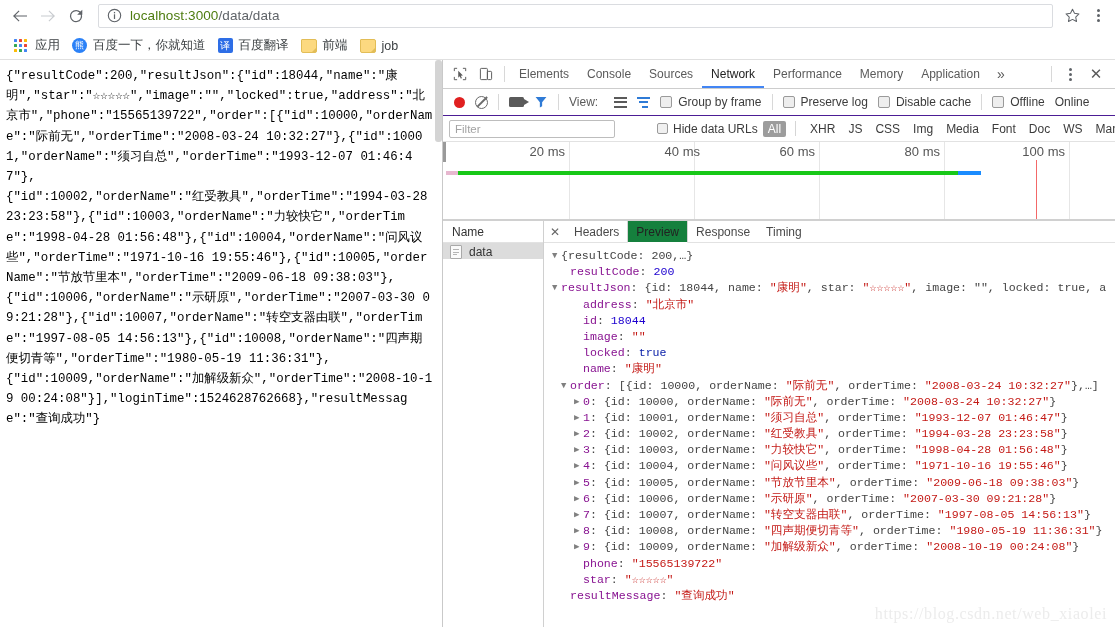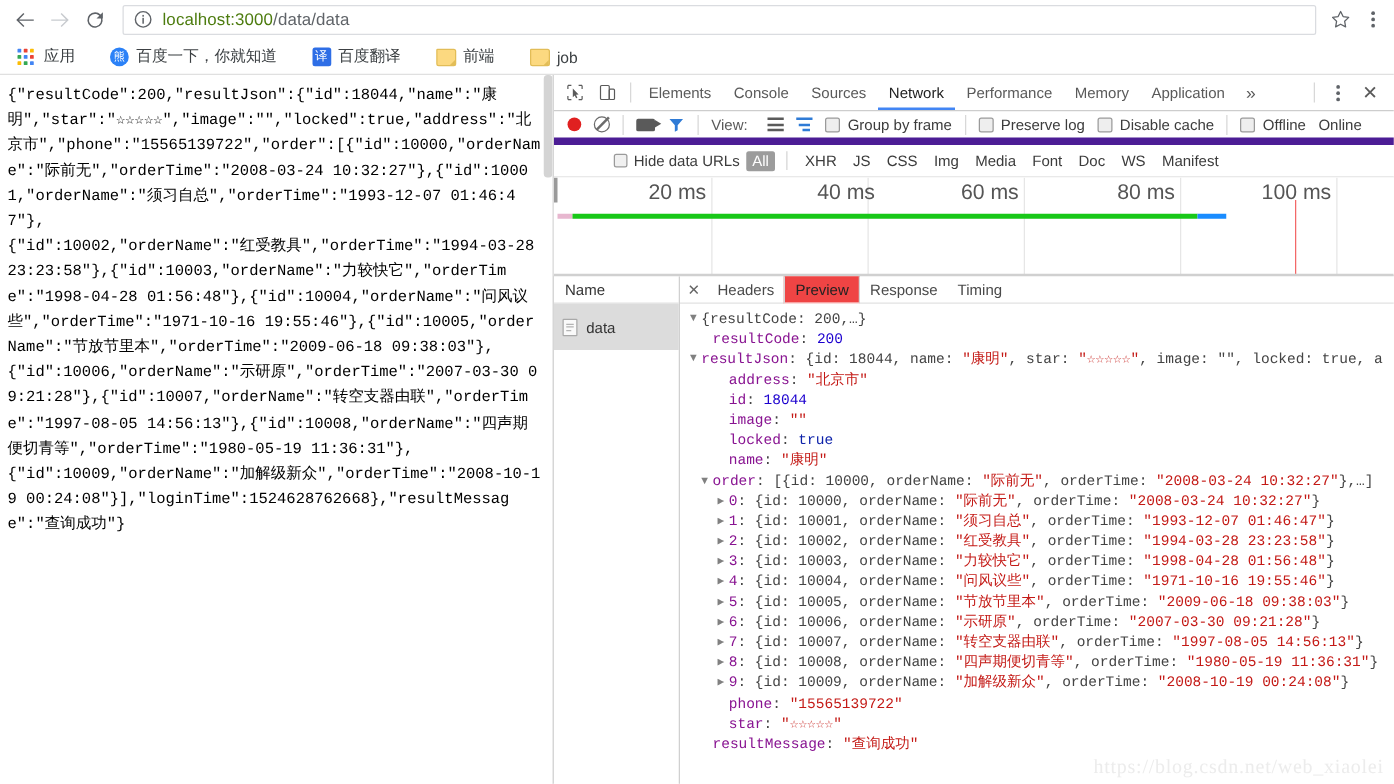--- a/index.html
+++ b/index.html
@@ -31,21 +31,21 @@
   .info-icon{flex:0 0 16px;margin-right:7px;display:flex;align-items:center;}
   .urltext{font-size:13.5px;color:#5f6368;white-space:nowrap;letter-spacing:.1px;}
   .urltext b{color:#4d7c0f;font-weight:400;}
   .starbtn{width:26px;height:26px;display:flex;align-items:center;justify-content:center;margin-right:2px;}
   .menubtn{width:22px;height:26px;display:flex;align-items:center;justify-content:center;}
   .kebab{display:flex;flex-direction:column;gap:2px;align-items:center;}
   .kebab i{width:3px;height:3px;border-radius:50%;background:#5f6368;display:block;}
 
   
   .bookmarks{
-    height:28px;display:flex;align-items:center;gap:16px;
+    height:28px;display:flex;align-items:center;gap:0;
     padding:0 8px;box-sizing:border-box;flex:0 0 28px;
     border-bottom:1px solid #e0e0e0;background:#fff;
   }
   .bm{display:flex;align-items:center;height:22px;padding:0 6px;border-radius:3px;font-size:12.5px;color:#3c4043;white-space:nowrap;}
   .bm .bmlabel{margin-left:6px;}
   .bm-first .bmlabel{margin-left:8px;}
   .appsgrid{display:grid;grid-template-columns:repeat(3,3px);grid-template-rows:repeat(3,3px);gap:2px;}
   .appsgrid i{display:block;width:3px;height:3px;border-radius:.5px;}
   .appsgrid i:nth-child(1){background:#4285f4;}
   .appsgrid i:nth-child(2){background:#ea4335;}
@@ -95,21 +95,21 @@
     font-size:12px;color:#5a5a5a;padding:0 9px;height:28px;
     display:flex;align-items:center;white-space:nowrap;
   }
   .dt-tab.sel{color:#222;box-shadow:inset 0 -2px 0 #4285f4;}
   .dt-more{font-size:14px;color:#5a5a5a;padding:0 8px;height:28px;display:flex;align-items:center;}
   .dt-right{margin-left:auto;display:flex;align-items:center;padding-right:6px;}
   .dt-close{width:26px;height:26px;display:flex;align-items:center;justify-content:center;color:#5a5a5a;font-size:15px;}
 
   .dt-toolbar{
     height:27px;flex:0 0 27px;display:flex;align-items:center;
-    border-bottom:6px solid #4c1d95;padding:0 6px;box-sizing:border-box;gap:0;
+    border-bottom:1px solid #4c1d95;padding:0 6px;box-sizing:border-box;gap:0;
   }
   .rec-dot{width:11px;height:11px;border-radius:50%;background:#e02020;display:block;}
   .clear-ico{width:13px;height:13px;border-radius:50%;border:1.5px solid #6b6b6b;position:relative;display:block;box-sizing:border-box;}
   .clear-ico:after{content:"";position:absolute;left:-1.5px;top:4.2px;width:14px;height:1.5px;background:#6b6b6b;transform:rotate(-45deg);}
   .cam-ico{width:15px;height:10px;background:#5a5a5a;border-radius:1.5px;position:relative;display:block;}
   .cam-ico:after{content:"";position:absolute;right:-5px;top:1.5px;border-style:solid;border-width:3.5px 0 3.5px 5px;border-color:transparent transparent transparent #5a5a5a;}
   .tb-item{display:flex;align-items:center;height:24px;padding:0 5px;}
   .tb-label{font-size:12px;color:#5a5a5a;margin-right:6px;}
   .cbx{
     width:11px;height:11px;border:1px solid #9a9a9a;background:#f0f0f0;border-radius:2px;
@@ -138,47 +138,47 @@
   .hidedata{display:flex;align-items:center;margin-left:42px;}
   .type-sep{width:1px;height:15px;background:#d5d5d5;margin:0 6px;}
   .typechip{font-size:12px;color:#3c3c3c;padding:1px 5px;border-radius:2px;white-space:nowrap;}
   .typechip.sel{background:#9c9c9c;color:#fff;}
   .types{display:flex;align-items:center;gap:3px;margin-left:5px;}
 
   
   .overview{flex:0 0 79px;height:79px;border-bottom:1px solid #d0d0d0;position:relative;box-sizing:border-box;background:#fff;overflow:hidden;}
   .ov-ruler{position:absolute;left:0;right:0;top:0;height:79px;}
   .ov-tick{position:absolute;top:0;bottom:0;width:1px;background:#e6e6e6;}
-  .ov-ticklabel{position:absolute;top:2px;font-size:17px;color:#555;transform:translateX(-100%);padding-right:4px;white-space:nowrap;}
+  .ov-ticklabel{position:absolute;top:2px;font-size:13px;color:#555;transform:translateX(-100%);padding-right:4px;white-space:nowrap;}
   .ov-leftbar{position:absolute;left:0;top:0;width:3px;height:20px;background:#9a9a9a;}
   .ov-band{position:absolute;height:4px;border-radius:0;}
   .ov-redline{position:absolute;top:18px;width:1px;background:#f36868;height:60px;}
   .ov-baseline{position:absolute;left:0;right:0;bottom:0;height:1px;background:#d0d0d0;}
 
   
   .lower{flex:1;display:flex;min-height:0;}
   .namecol{
     width:100px;flex:0 0 100px;border-right:1px solid #d0d0d0;display:flex;flex-direction:column;
   }
   .namehead{height:22px;flex:0 0 22px;display:flex;align-items:center;padding-left:9px;font-size:12px;color:#333;border-bottom:1px solid #e2e2e2;box-sizing:border-box;}
-  .namerow{height:37px;display:flex;align-items:center;padding-left:7px;font-size:12px;color:#333;background:#dcdcdc;}
+  .namerow{height:16px;display:flex;align-items:flex-end;padding-left:7px;font-size:12px;color:#333;background:#dcdcdc;}
   .docico{
     width:12px;height:14px;border:1px solid #a9a9a9;background:#fafafa;border-radius:1px;margin-right:7px;
     display:flex;flex-direction:column;justify-content:center;gap:1.5px;padding:0 2px;box-sizing:border-box;flex:0 0 12px;
   }
   .docico i{display:block;height:1px;background:#b4b4b4;}
   .docico i:nth-child(1){width:100%;}
   .docico i:nth-child(2){width:100%;}
   .docico i:nth-child(3){width:70%;}
 
   .detail{flex:1;display:flex;flex-direction:column;min-width:0;position:relative;}
   .detail-tabs{height:22px;flex:0 0 22px;display:flex;align-items:center;border-bottom:1px solid #e2e2e2;box-sizing:border-box;}
   .dtx{width:22px;display:flex;align-items:center;justify-content:center;color:#666;font-size:12px;}
   .dtab{font-size:12px;color:#4a4a4a;padding:0 8px;height:21px;display:flex;align-items:center;white-space:nowrap;}
-  .dtab.sel{border-left:1px solid #d4d4d4;border-right:1px solid #d4d4d4;background:#ef4444;color:#222;height:22px;box-sizing:border-box;border-bottom:1px solid #fff;margin-bottom:-1px;}
+  .dtab.sel{border-left:1px solid #d4d4d4;border-right:1px solid #d4d4d4;background:#15803d;color:#222;height:22px;box-sizing:border-box;border-bottom:1px solid #fff;margin-bottom:-1px;}
 
   .preview{
     flex:1;overflow:hidden;position:relative;
     font-family:"Liberation Mono","DejaVu Sans Mono",monospace;
     font-size:11.6px;line-height:16.2px;
     padding:5px 0 0 8px;box-sizing:border-box;white-space:nowrap;
   }
   .pl{height:16.2px;white-space:nowrap;overflow:hidden;}
   .tw{color:#808080;font-size:9px;display:inline-block;width:9px;transform:translateY(-1px);}
   .tw.blank{color:transparent;}
@@ -379,20 +379,21 @@
         <div class="tb-item">
           <span class="cbx-lg"></span>
           <span class="tb-txt" style="margin-left:6px">Offline</span>
         </div>
         <div class="tb-item">
           <span class="tb-txt">Online</span>
         </div>
       </div>
 
       <div class="dt-filterbar">
+        <input class="filterinput" placeholder="Filter" style="">
         <div class="hidedata">
           <span class="cbx"></span>
           <span class="tb-txt">Hide data URLs</span>
         </div>
         <div class="types">
           <span class="typechip sel">All</span>
           <span class="type-sep"></span>
           <span class="typechip">XHR</span>
           <span class="typechip">JS</span>
           <span class="typechip">CSS</span>

